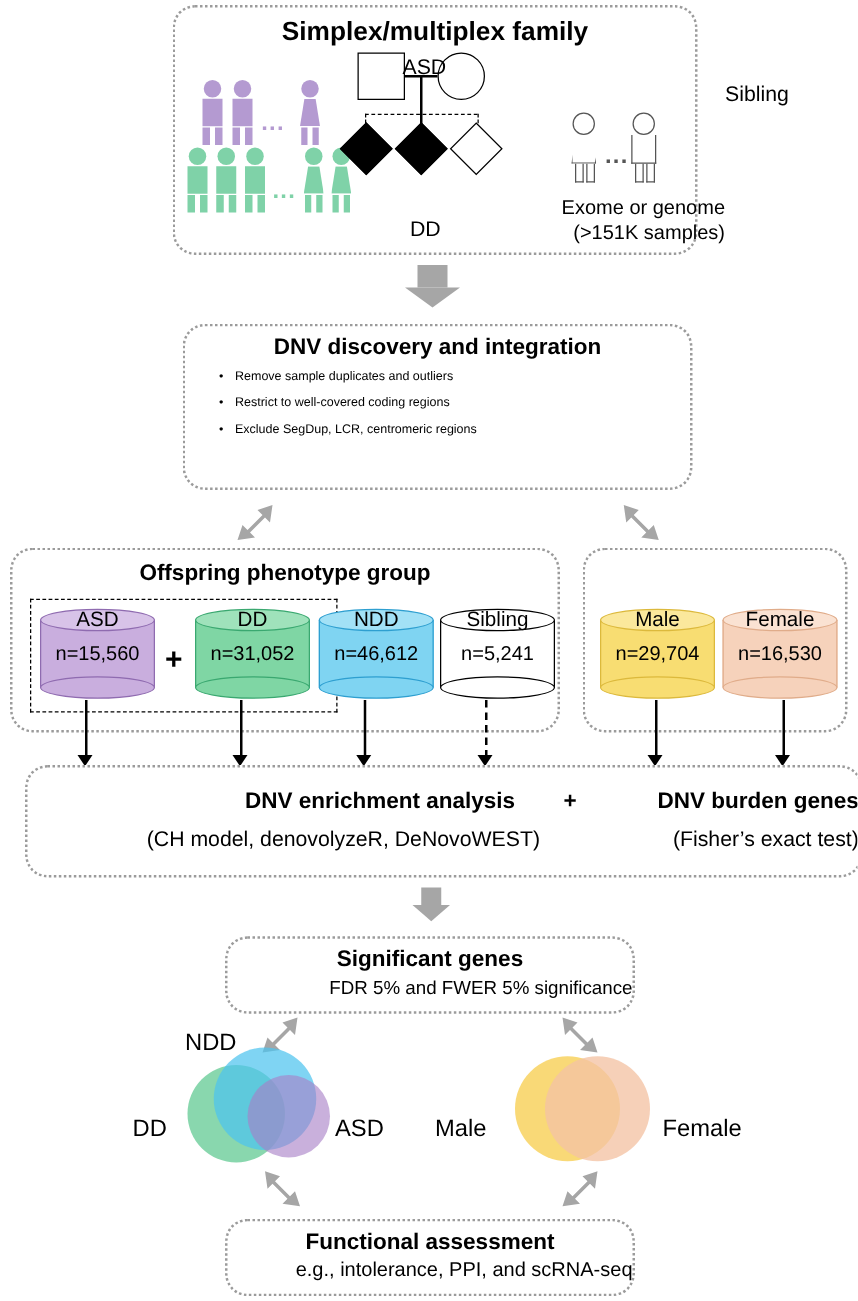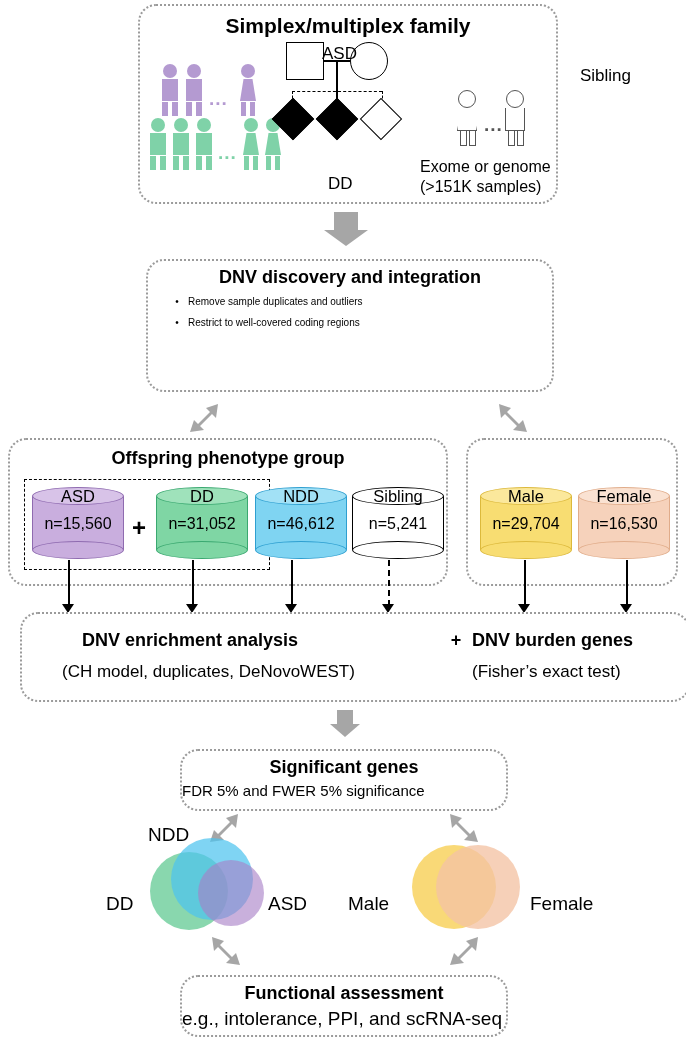--- a/index.html
+++ b/index.html
@@ -2,21 +2,21 @@
 <html><head>
 <meta charset="utf-8">
 <style>
   html,body{margin:0;padding:0;background:#fff;}
   body{
     width:686px;height:1041px;position:relative;overflow:hidden;
     font-family:"Liberation Sans", sans-serif;color:#000;
   }
   .box{position:absolute;border:2.5px dotted #9b9b9b;border-radius:18px;box-sizing:border-box;background:#fff;}
   .title{font-weight:bold;text-align:center;}
-  .ctr{text-align:left;}
+  .ctr{text-align:right;}
 
   
   #panel-family{left:138px;top:4px;width:420px;height:200px;}
   #family-title{position:absolute;left:0;right:0;top:8px;font-size:21px;}
   #asd-label{position:absolute;left:182px;top:38px;font-size:17px;}
   #dd-label{position:absolute;left:188px;top:168px;font-size:17px;}
   #sibling-label{position:absolute;left:440px;top:60px;font-size:17px;}
   #exome-l1{position:absolute;left:280px;top:152px;width:160px;font-size:16px;}
   #exome-l2{position:absolute;left:280px;top:172px;width:160px;font-size:16px;}
 
@@ -87,21 +87,21 @@
   #sig-t{position:absolute;left:0;right:0;top:6px;font-size:18px;}
   #sig-s{position:absolute;left:0;right:0;top:31px;font-size:15px;}
 
   
   .vcirc{position:absolute;border-radius:50%;}
   .vlabel{position:absolute;font-size:19px;}
 
   
   #panel-func{left:180px;top:975px;width:328px;height:62px;}
   #fun-t{position:absolute;left:0;right:0;top:6px;font-size:18px;}
-  #fun-s{position:absolute;left:0;right:0;top:31px;font-size:19px;}
+  #fun-s{position:absolute;left:0;right:0;top:31px;font-size:16px;}
 </style>
 </head>
 <body>
 
 <div class="box" id="panel-family">
   <div class="title" id="family-title">Simplex/multiplex family</div>
 
   <div id="asd-label">ASD</div>
   <div id="dd-label">DD</div>
   <div id="sibling-label">Sibling</div>
@@ -218,20 +218,21 @@
 <div class="arrow-dn" style="left:324px;top:212px;">
   <i></i>
     <b></b>
 </div>
 
 <div class="box" id="panel-dnv">
   <div class="title" id="dnv-title">DNV discovery and integration</div>
   <div id="dnv-list">
     <div><span class="bul">•</span><span>Remove sample duplicates and outliers</span></div>
     <div><span class="bul">•</span><span>Restrict to well-covered coding regions</span></div>
+    <div><span class="bul">•</span><span>Exclude SegDup, LCR, centromeric regions</span></div>
   </div>
 </div>
 
 <div class="arrow-diag" style="left:186px;top:400px;">
   <svg width="34" height="34" viewBox="0 0 34 34">
       <polygon points="32,4 20,8 24,12 12,24 8,20 4,32 18,30 14,26 26,14 30,18" fill="#a6a6a6"></polygon>
     </svg>
 </div>
 <div class="arrow-diag" style="left:497px;top:400px;">
   <svg width="34" height="34" viewBox="0 0 34 34">
@@ -314,21 +315,21 @@
 <div class="conn" style="left:524px;top:560px;height:46px;"></div>
 <div class="connhead" style="left:518px;top:604px;"></div>
 
 <div class="conn" style="left:626px;top:560px;height:46px;"></div>
 <div class="connhead" style="left:620px;top:604px;"></div>
 
 <div class="box" id="panel-enrich">
   <div class="title ctr" id="enr-t1">DNV enrichment analysis</div>
   <div id="enr-plus">+</div>
   <div class="title ctr" id="enr-t2">DNV burden genes</div>
-  <div class="ctr" id="enr-s1">(CH model, duplicates, DeNovoWEST)</div>
+  <div class="ctr" id="enr-s1">(CH model, denovolyzeR, DeNovoWEST)</div>
   <div class="ctr" id="enr-s2">(Fisher’s exact test)</div>
 </div>
 
 <div class="arrow-dn" style="left:330px;top:710px;">
   <i style="width:16px;height:14px;"></i>
   <b style="border-left-width:15px;border-right-width:15px;border-top-width:13px;"></b>
 </div>
 
 <div class="box" id="panel-sig">
   <div class="title" id="sig-t">Significant genes</div>

